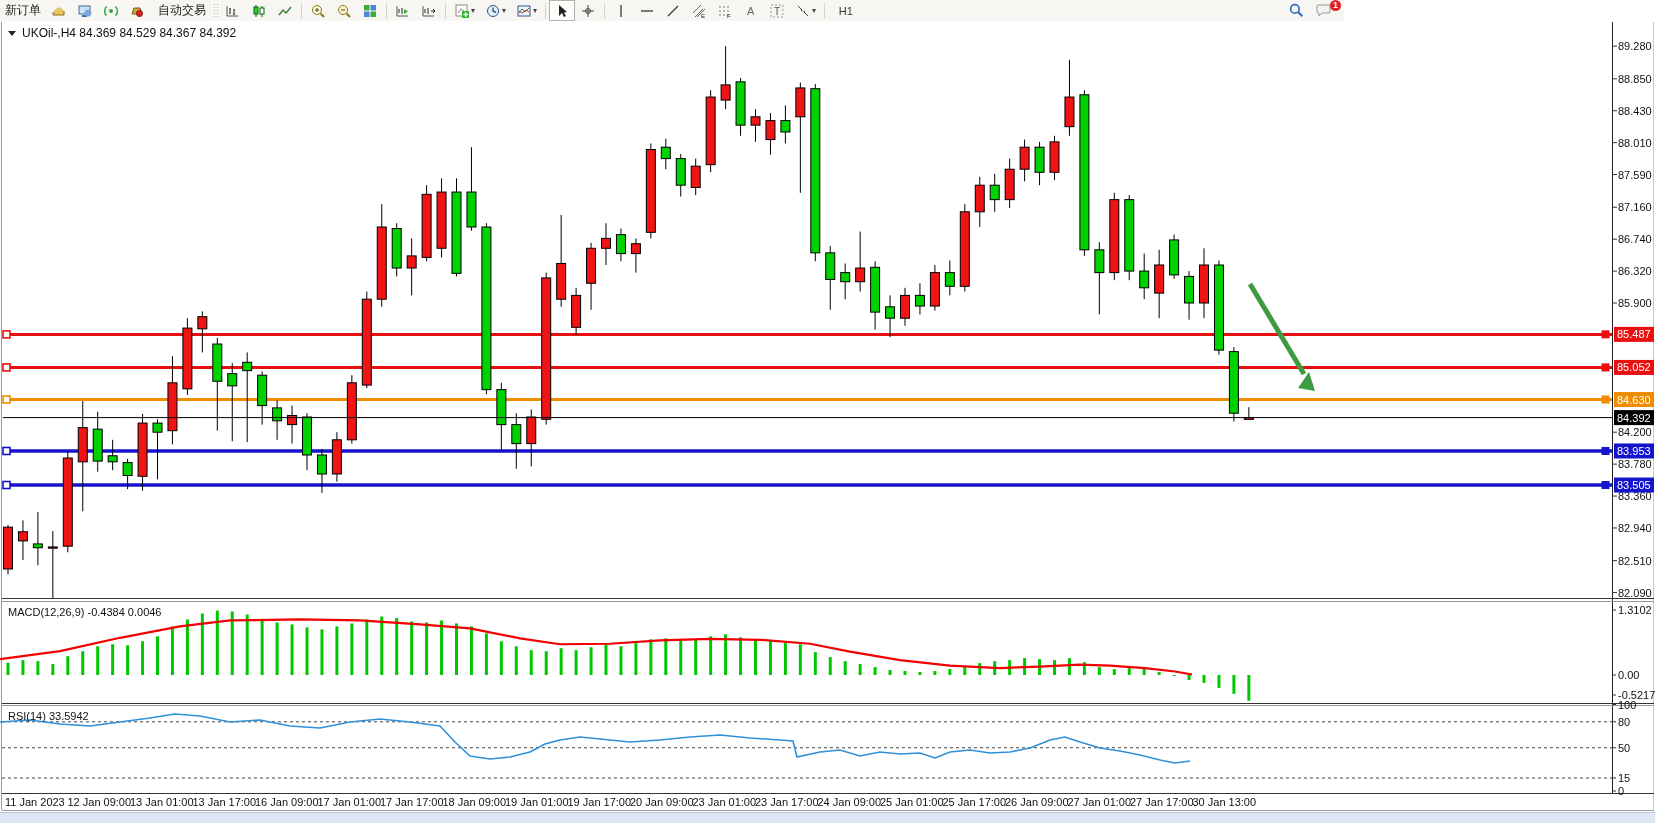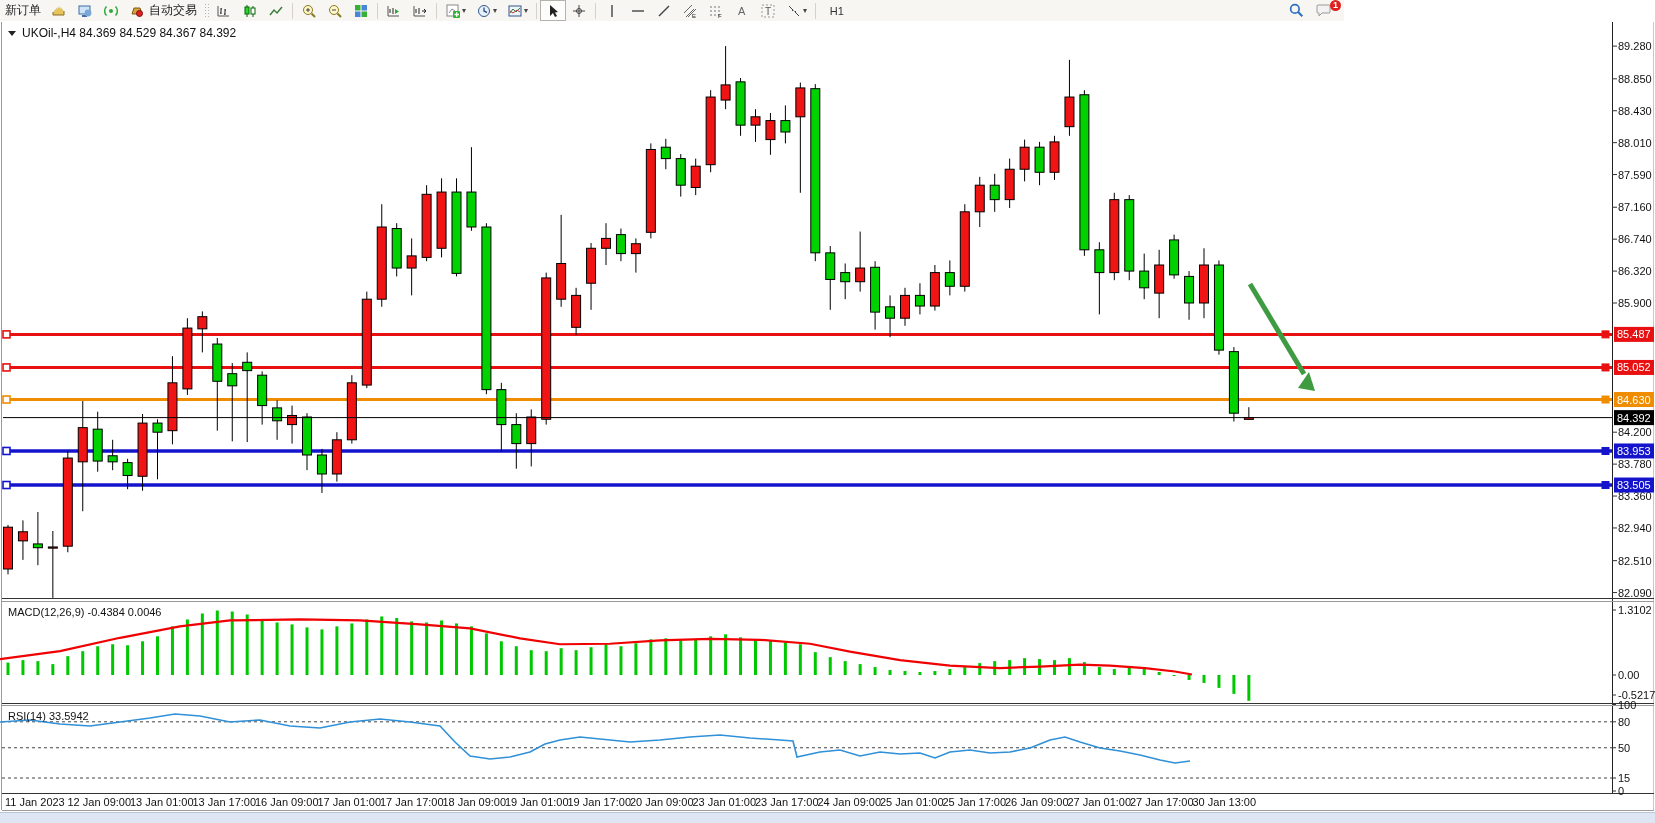--- a/index.html
+++ b/index.html
@@ -54,21 +54,21 @@
     <svg width="16" height="16" viewBox="0 0 16 16">
         <circle cx="8" cy="8" r="2" fill="#2fa83c"></circle>
         <path d="M3.5 3.5 A6.3 6.3 0 0 0 3.5 12.5 M12.5 3.5 A6.3 6.3 0 0 1 12.5 12.5" fill="none" stroke="#2fa83c" stroke-width="1.5"></path>
       </svg>
   </div>
   <div class="tbtn">
     <svg width="16" height="16" viewBox="0 0 16 16">
         <path d="M3 11 L13 11 L11 5 L5 5 Z" fill="#d8a33a" stroke="#7a5a14"></path>
         <circle cx="10.5" cy="10.5" r="3" fill="#e02020" stroke="#7a0f0f"></circle>
       </svg>
-    <span style="margin-left:4px">自动交易</span>
+    <span style="margin-left:13px">自动交易</span>
   </div>
   <div class="grip"></div>
   <div class="tbtn">
     <svg width="16" height="16" viewBox="0 0 16 16">
         <path d="M2 13 L2 3 M2 13 L13 13" stroke="#555"></path>
         <path d="M5 11 L5 5 M4 10 L5 10 M5 6 L6 6 M9 12 L9 6 M8 11 L9 11 M9 7 L10 7" stroke="#222"></path>
       </svg>
   </div>
   <div class="tbtn">
     <svg width="16" height="16" viewBox="0 0 16 16">

